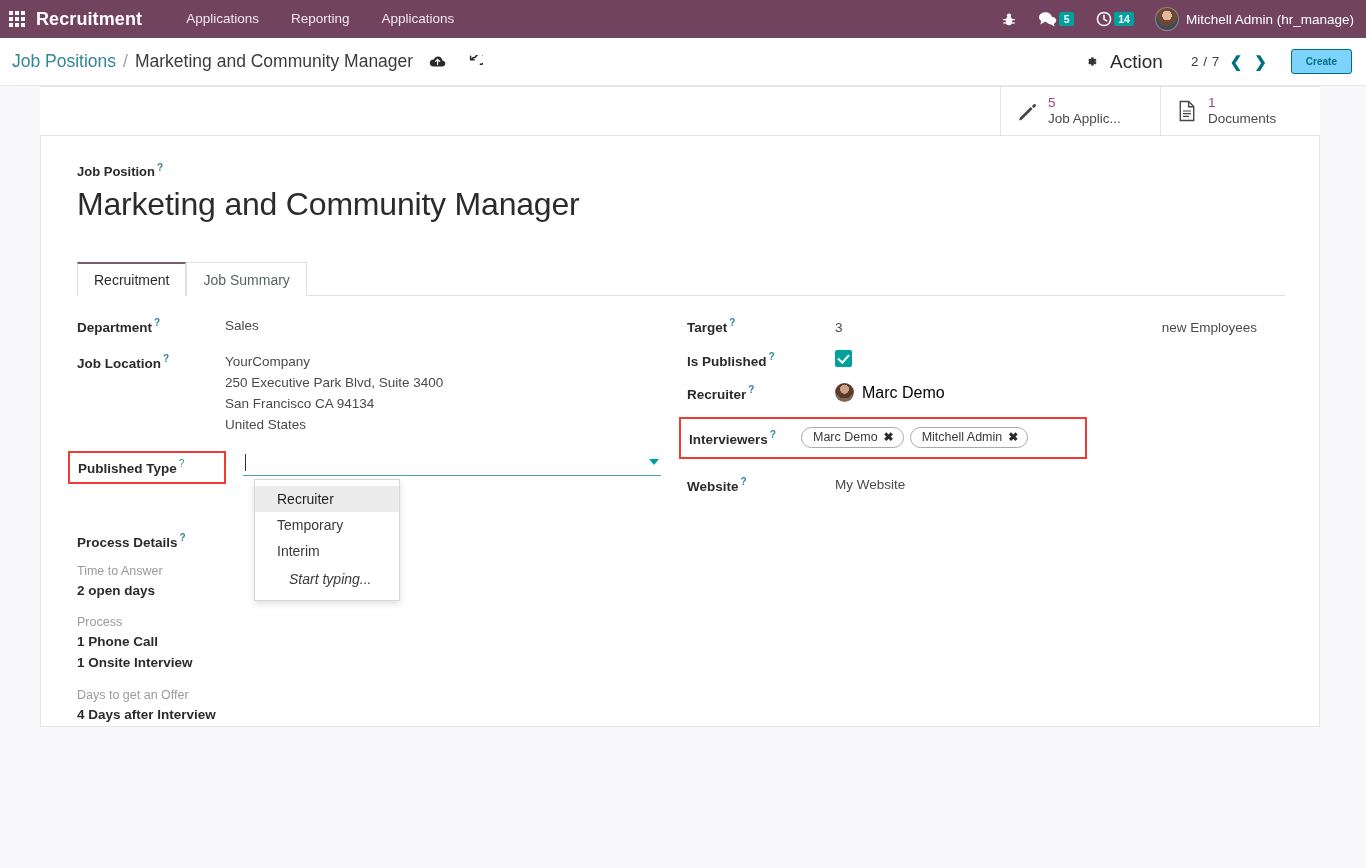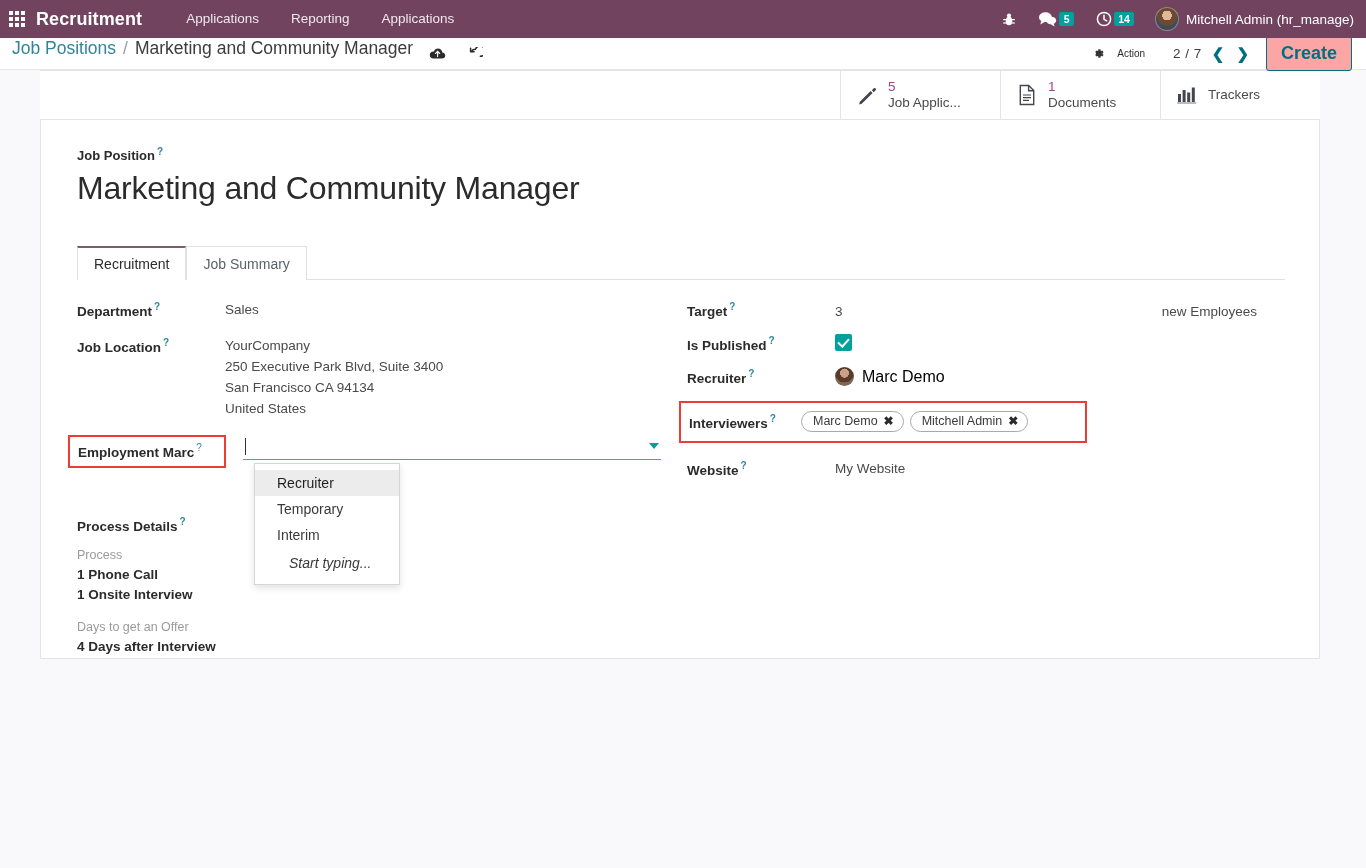--- a/index.html
+++ b/index.html
@@ -55,47 +55,47 @@
   .avatar-img {
     width: 24px; height: 24px; border-radius: 50%;
     background: radial-gradient(circle at 50% 34%, #e2b79a 0 26%, #6c4a32 27% 56%, #3f4a5a 57% 100%);
     border: 1px solid rgba(255,255,255,.35);
     margin-right: 7px; flex: 0 0 auto;
   }
   .user-name { font-size: 13.5px; color: #fff; white-space: nowrap; }
 
   
   .control-panel {
-    height: 32px; background: #ffffff;
+    height: 48px; background: #ffffff;
     border-bottom: 1px solid #e7e7ea;
-    display: flex; 
+    display: flex; align-items: center;
     padding: 0 14px 0 12px;
   }
   .breadcrumb { display: flex; align-items: baseline; font-size: 17.5px; }
   .bc-link { color: #31859a; cursor: pointer; }
   .bc-sep { color: #9aa0a6; margin: 0 7px; }
   .bc-current { color: #3c3c3c; }
   .bc-actions { display: flex; align-items: center; margin-left: 16px; gap: 22px; }
   .bc-btn { cursor: pointer; color: #2b2b2b; display:flex; align-items:center; }
 
   .cp-right { margin-left: auto; display: flex; align-items: center; }
   .action-btn {
     display: flex; align-items: center; gap: 12px;
-    font-size: 10px; color: #2b2b2b; cursor: pointer;
+    font-size: 19px; color: #2b2b2b; cursor: pointer;
     margin-right: 28px;
   }
   .pager { display: flex; align-items: center; font-size: 13.5px; color: #3c3c3c; }
   .pager-val { letter-spacing: .5px; }
   .pager-arrows { display: flex; align-items: center; margin-left: 10px; gap: 12px; }
   .pg-arrow { color: #00707f; font-size: 15px; font-weight: 700; cursor: pointer; line-height:1; }
   .create-btn {
-    margin-left: 17px;
+    margin-left: 24px;
     border: 1px solid #00707f; color: #00707f;
-    background: #fca5a5; border-radius: 3px;
-    font-size: 18px; font-weight: 600;
+    background: #7dd3fc; border-radius: 3px;
+    font-size: 10px; font-weight: 600;
     padding: 6px 14px; cursor: pointer;
     font-family: inherit;
   }
 
   
   .page-body { background: #f9f9fb; padding: 0; height: calc(868px - 38px - 48px); }
   .sheet-wrap { width: 1280px; margin-left: 40px; }
   .sheet {
     background: #ffffff;
     border: 1px solid #e4e4e7;
@@ -376,34 +376,20 @@
             <path d="M3.3 1.5h8.4l5 5v14H3.3z" fill="#fff" stroke="#43454f" stroke-width="1.4"></path>
             <path d="M11.6 1.6v5.2h5" fill="none" stroke="#43454f" stroke-width="1.4"></path>
             <path d="M6 11h8M6 13.7h8M6 16.4h6" stroke="#43454f" stroke-width="1.2"></path>
           </svg>
         </span>
         <span class="stat-text">
           <span class="stat-num">1</span>
           <span class="stat-label">Documents</span>
         </span>
       </div>
-      <div class="stat-btn">
-        <span class="stat-icon">
-          <svg width="22" height="20" viewBox="0 0 22 20" aria-hidden="true">
-            <rect x="2" y="9" width="3" height="8" fill="#43454f"></rect>
-            <rect x="6.6" y="5" width="3" height="12" fill="#43454f"></rect>
-            <rect x="11.2" y="7.5" width="3" height="9.5" fill="#43454f"></rect>
-            <rect x="15.8" y="2.5" width="3" height="14.5" fill="#43454f"></rect>
-            <rect x="1.2" y="17.4" width="19" height="1.2" fill="#8b8d95"></rect>
-          </svg>
-        </span>
-        <span class="stat-text">
-          <span class="stat-label">Trackers</span>
-        </span>
-      </div>
     </div>
 
     <div class="sheet">
       <div class="sheet-inner">
 
         <div>
           <div class="title-label">
             <span>Job Position</span><span class="fld-help">?</span>
           </div>
           <div class="title-main">Marketing and Community Manager</div>
@@ -432,39 +418,43 @@
               <div class="f-val">
                 <div>YourCompany</div>
                 <div>250 Executive Park Blvd, Suite 3400</div>
                 <div>San Francisco CA 94134</div>
                 <div>United States</div>
               </div>
             </div>
 
             <div class="et-row">
               <div class="et-label-box">
-                <span class="et-label">Employment Marc</span><span class="fld-help">?</span>
+                <span class="et-label">Published Type</span><span class="fld-help">?</span>
               </div>
               <div class="select-wrap">
                 <span class="text-caret"></span>
                 <span class="caret-i"></span>
                 <div class="dropdown">
                   <div class="dd-item hl">Recruiter</div>
                   <div class="dd-item">Temporary</div>
                   <div class="dd-item">Interim</div>
                   <div class="dd-item hint">Start typing...</div>
                 </div>
               </div>
             </div>
 
             <div class="pd-block">
               <div class="pd-title">
                 <span>Process Details</span><span class="fld-help">?</span>
               </div>
 
+              <div class="pd-group">
+                <div class="pd-small">Time to Answer</div>
+                <div class="pd-strong">2 open days</div>
+              </div>
 
               <div class="pd-group">
                 <div class="pd-small">Process</div>
                 <div class="pd-strong">1 Phone Call</div>
                 <div class="pd-strong">1 Onsite Interview</div>
               </div>
 
               <div class="pd-group">
                 <div class="pd-small">Days to get an Offer</div>
                 <div class="pd-strong">4 Days after Interview</div>

